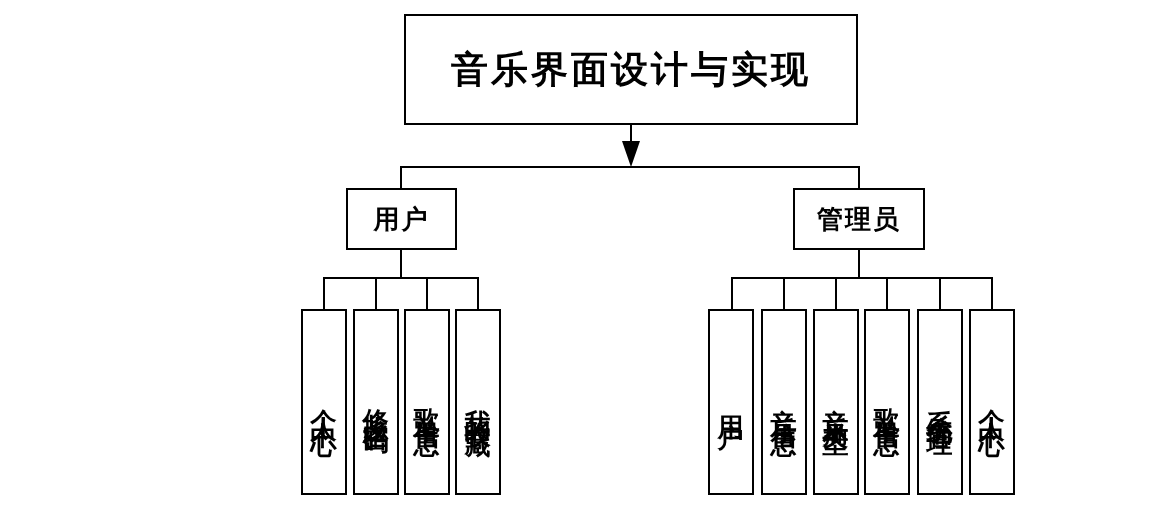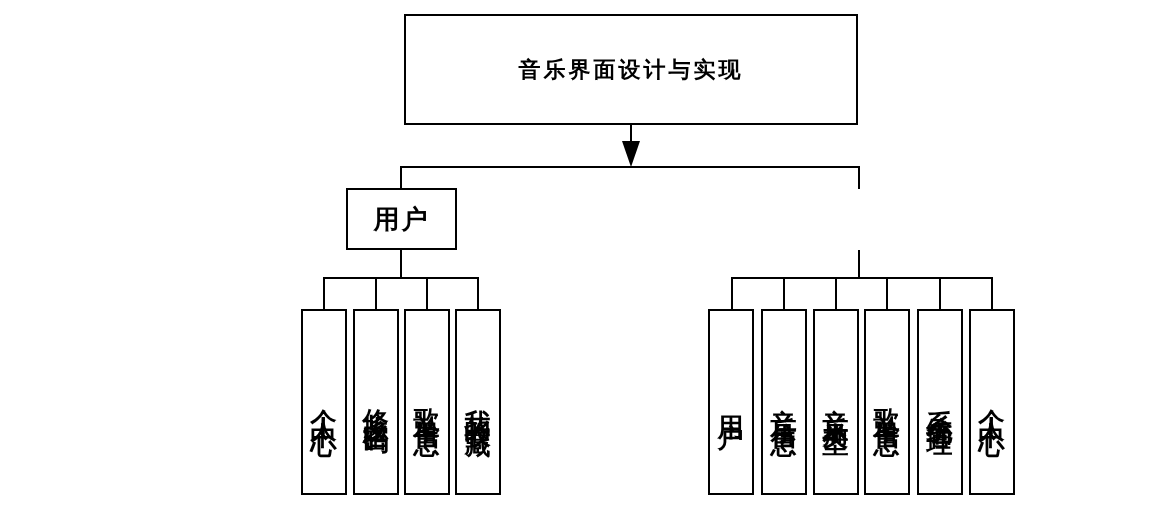--- a/index.html
+++ b/index.html
@@ -33,21 +33,21 @@
     align-items: center;
     justify-content: center;
     text-align: center;
     font-weight: bold;
   }
   .root {
     left: 404px;
     top: 14px;
     width: 454px;
     height: 111px;
-    font-size: 22px;
+    font-size: 37px;
     font-weight: bold;
     letter-spacing: 3px;
   }
   .branch {
     top: 188px;
     height: 62px;
     font-size: 26px;
     letter-spacing: 2px;
   }
   .branch-user  { left: 346px; width: 111px; }
@@ -116,20 +116,23 @@
     </g>
   </svg>
 
   <div class="box root">
     <span>音乐界面设计与实现</span>
   </div>
 
   <div class="box branch branch-user">
     <span>用户</span>
   </div>
+  <div class="box branch branch-admin">
+    <span>管理员</span>
+  </div>
 
   <div class="box leaf l1">
     <span class="vtext">个人中心</span>
   </div>
   <div class="box leaf l2">
     <span class="vtext">修改密码</span>
   </div>
   <div class="box leaf l3">
     <span class="vtext">歌单信息</span>
   </div>

